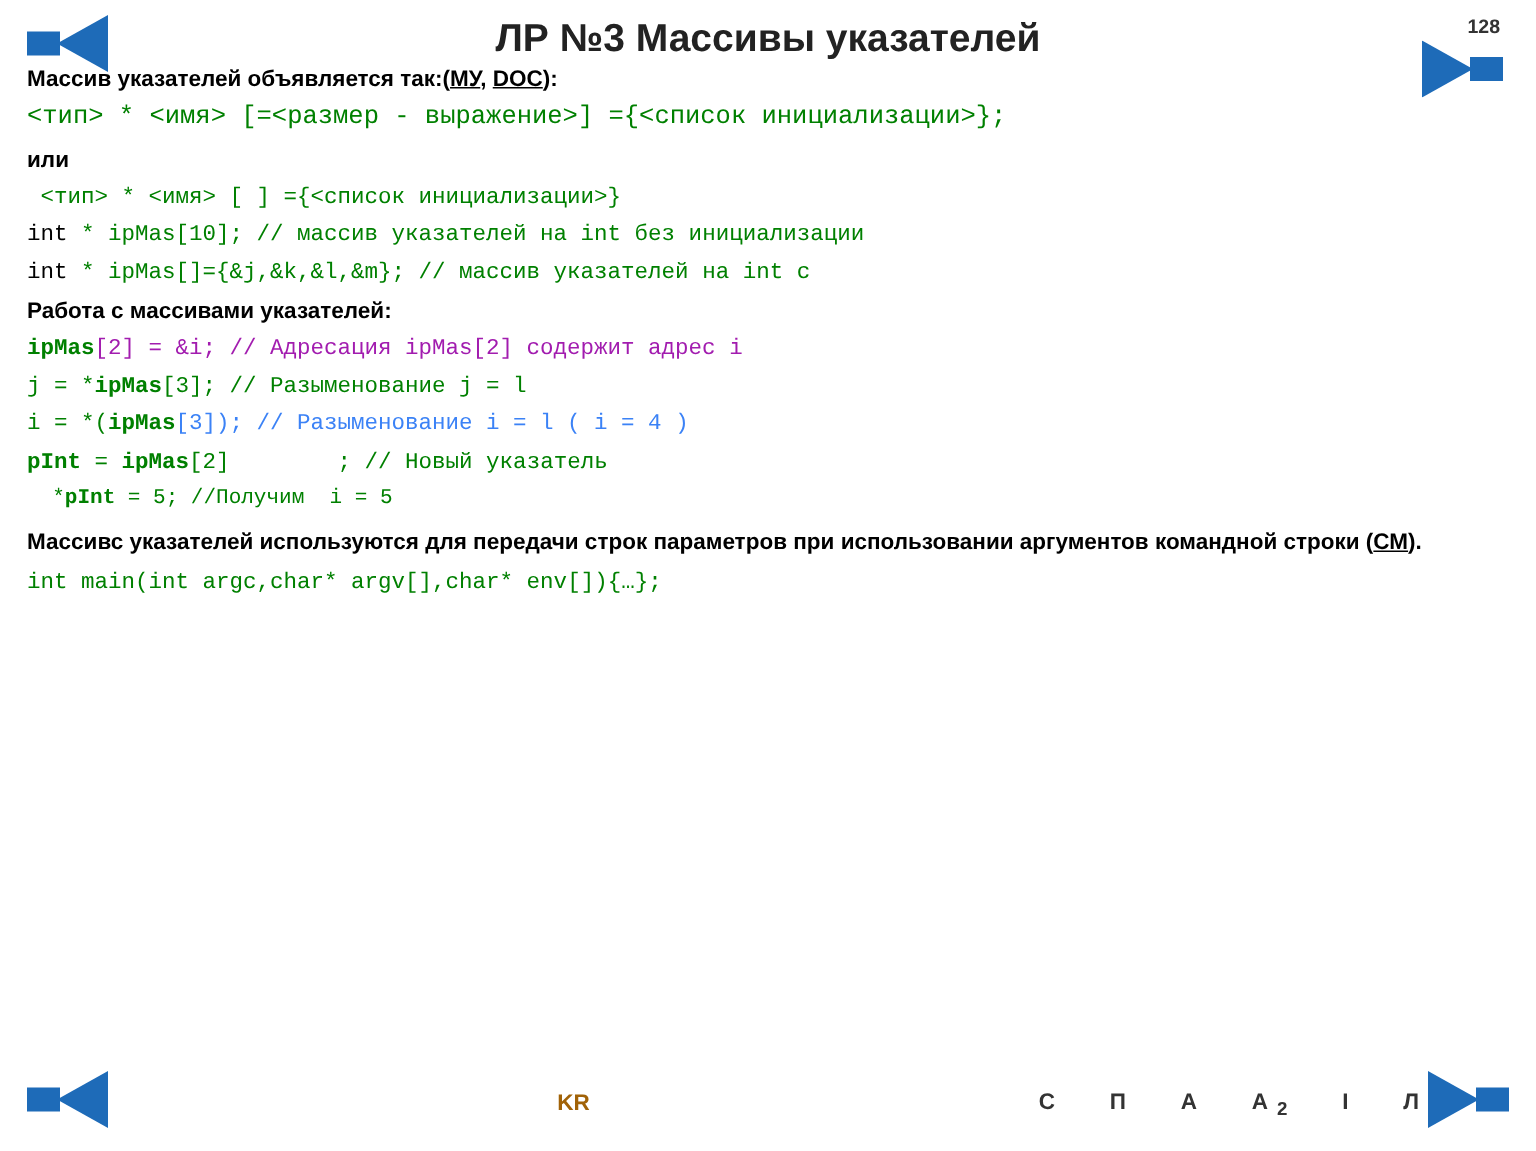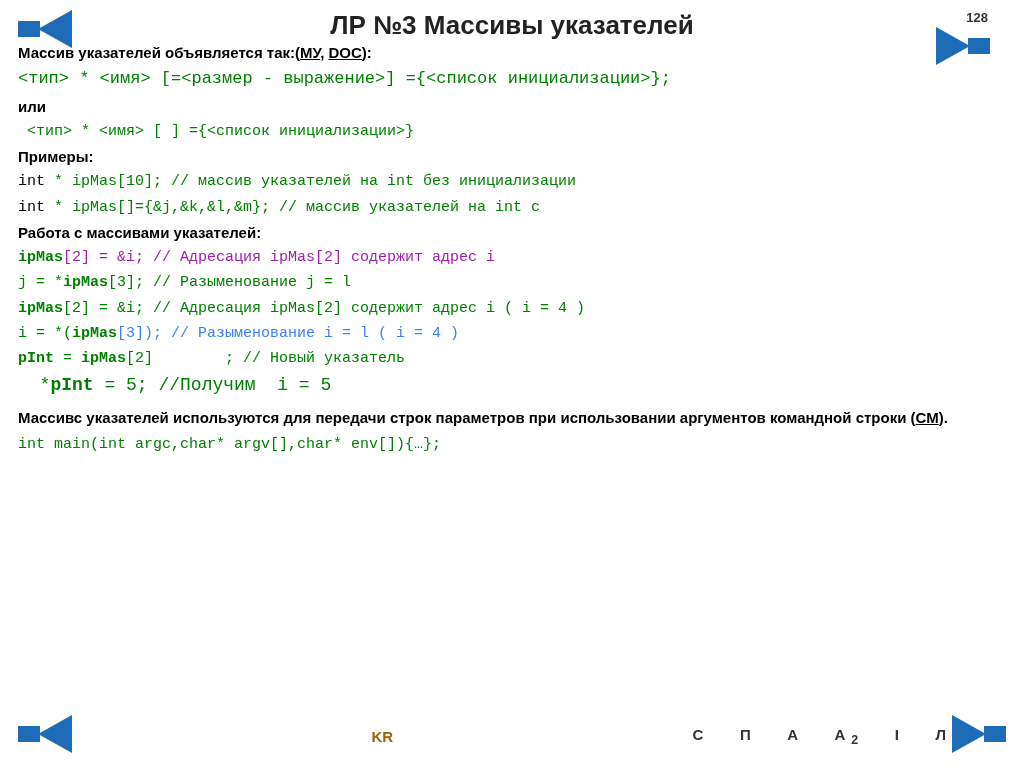--- a/index.html
+++ b/index.html
@@ -37,21 +37,21 @@
     }
     .arrow-left {
       width: 54px;
       height: 40px;
       position: absolute;
       left: 0;
       top: 0;
     }
     .arrow-right-top {
       position: absolute;
-      right: 16px;
+      right: 4px;
       top: 0;
       display: flex;
       flex-direction: column;
       align-items: flex-end;
     }
     .page-num {
       font-size: 13px;
       color: #333;
       font-weight: bold;
       margin-bottom: 2px;
@@ -126,54 +126,50 @@
     <p style="font-family:'Courier New',monospace; font-size:17px;">
       <span class="code-green">&lt;тип&gt; * &lt;имя&gt; [=&lt;размер - выражение&gt;] ={&lt;список инициализации&gt;};</span>
     </p>
 
     <p><span class="bold">или</span></p>
 
     <p style="font-family:'Courier New',monospace; font-size:15px;">
       <span class="code-green">&nbsp;&lt;тип&gt; * &lt;имя&gt; [ ] ={&lt;список инициализации&gt;}</span>
     </p>
 
-    <p><span class="bold">Примеры:</span></p>
 
 
     <p style="font-family:'Courier New',monospace; font-size:15px;">
       <span style="color:#000;">int</span><span style="color:#008000;"> * ipMas[10];  // массив указателей на int без инициализации</span>
     </p>
 
     <p style="font-family:'Courier New',monospace; font-size:15px;">
       <span style="color:#000;">int</span><span style="color:#008000;text-align:right;"> * ipMas[]={&amp;j,&amp;k,&amp;l,&amp;m}; // массив указателей на int с</span>
     </p>
 
     <p><span class="bold">Работа с массивами указателей:</span></p>
 
     <p style="font-family:'Courier New',monospace; font-size:15px;">
       <span style="color:#008000; font-weight:bold;">ipMas</span><span style="color:#a21caf;">[2] = &amp;i;  // Адресация ipMas[2] содержит адрес i</span>
     </p>
 
     <p style="font-family:'Courier New',monospace; font-size:15px;">
       <span style="color:#008000;">j = *</span><span style="color:#008000; font-weight:bold;">ipMas</span><span style="color:#008000;">[3];  // Разыменование j = l</span>
     </p>
 
-    <p style="font-family:'Courier New',monospace; font-size:15px;">
-      <span style="color:#008000; font-weight:bold;">ipMas</span><span style="color:#008000;">[2] = &amp;i;  // Адресация ipMas[2] содержит адрес i      ( i = 4 )</span>
-    </p>
 
     <p style="font-family:'Courier New',monospace; font-size:15px;">
       <span style="color:#008000;">i = *(</span><span style="color:#008000; font-weight:bold;">ipMas</span><span style="color:#3b82f6;">[3]); // Разыменование i = l    ( i = 4 )</span>
     </p>
 
     <p style="font-family:'Courier New',monospace; font-size:15px;">
       <span style="color:#008000; font-weight:bold;">pInt</span><span style="color:#008000;"> = </span><span style="color:#008000; font-weight:bold;">ipMas</span><span style="color:#008000;">[2]&nbsp;&nbsp;&nbsp;&nbsp;&nbsp;&nbsp;&nbsp; ; // Новый указатель</span>
     </p>
 
-    <p style="font-family:'Courier New',monospace; font-size:18px;">
+    <p style="font-family:'Courier New',monospace; font-size:14px;">
       <span style="color:#008000;">&nbsp;&nbsp;*</span><span style="color:#008000; font-weight:bold;">pInt</span><span style="color:#008000;"> = 5; //Получим&nbsp; i = 5</span>
     </p>
 
     <p style="margin-top:6px; margin-bottom:4px;">
       <span class="bold">Массивс указателей используются для передачи строк параметров при использовании аргументов командной строки (</span><span class="bold underline">СМ</span><span class="bold">).</span>
     </p>
 
     <p style="font-family:'Courier New',monospace; font-size:15px; color:#008000;">
       <span>int</span><span style="color:#000;"> </span><span>main(int argc,char* argv[],char* env[]){…};</span>
     </p>

